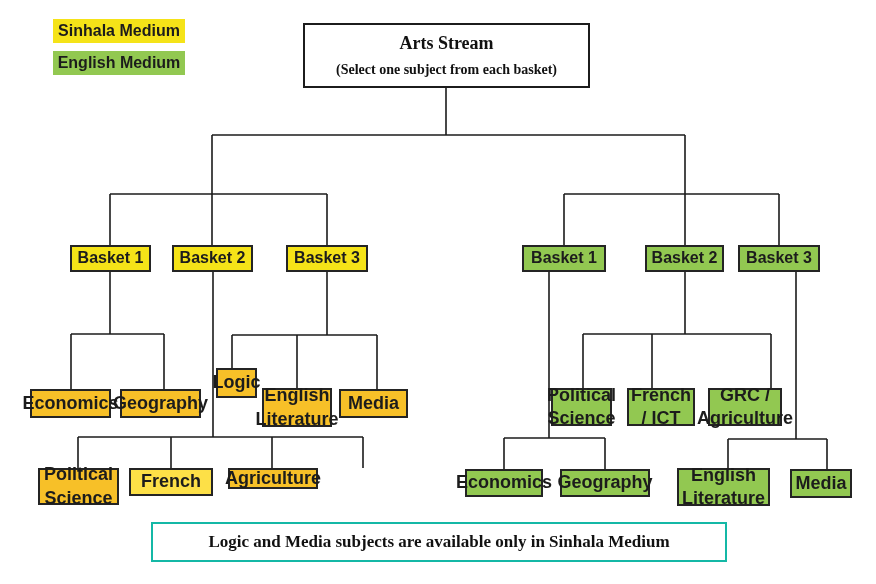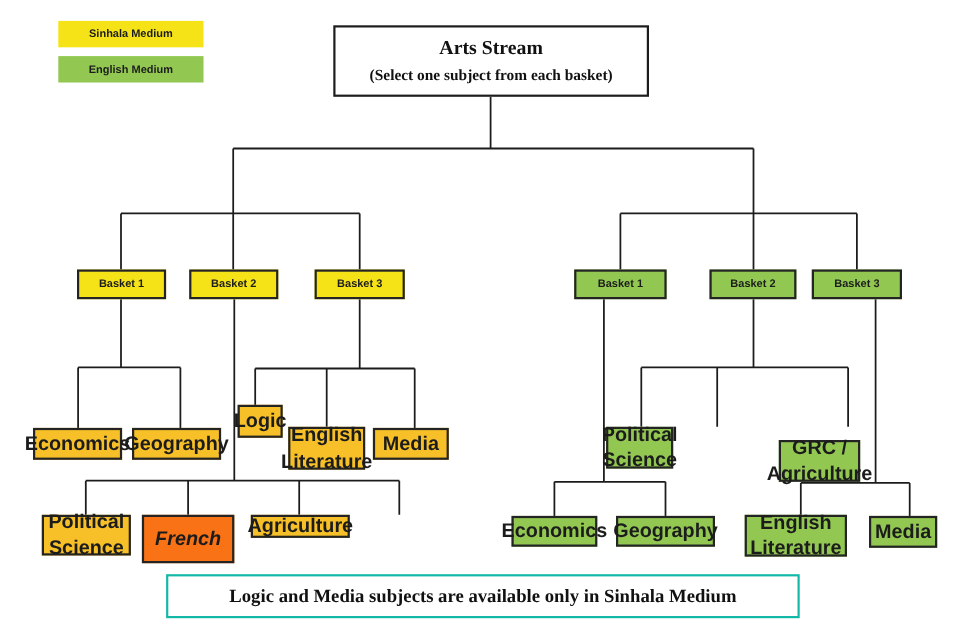--- a/index.html
+++ b/index.html
@@ -7,21 +7,21 @@
     position:relative;width:876px;height:584px;background:#ffffff;
     font-family:"Liberation Sans",sans-serif;overflow:hidden;
   }
   #wires{position:absolute;left:0;top:0;width:876px;height:584px;}
   .box{
     position:absolute;display:flex;align-items:center;justify-content:center;
     text-align:center;font-weight:700;color:#1c1c1c;font-size:18px;
     line-height:1.3;box-sizing:border-box;padding:1px 3px;
   }
   .bordered{border:2px solid #242424;}
-  .chip{font-size:10px;}
+  .chip{font-size:16px;}
   .rootbox{
     position:absolute;background:#fff;border:2px solid #1c1c1c;box-sizing:border-box;
     display:flex;flex-direction:column;align-items:center;justify-content:center;
     font-family:"Liberation Serif",serif;color:#111;
   }
   .rootbox .t1{font-size:18px;font-weight:700;}
   .rootbox .t2{font-size:14px;font-weight:700;margin-top:8px;}
   .banner{
     position:absolute;background:#fff;border:2px solid #14b8a6;box-sizing:border-box;
     display:flex;align-items:center;justify-content:center;
@@ -61,25 +61,26 @@
   <div class="box bordered chip" style="left: 645px; top: 245px; width: 79px; height: 27px; background: rgb(146, 200, 81);">Basket 2</div>
   <div class="box bordered chip" style="left: 738px; top: 245px; width: 82px; height: 27px; background: rgb(146, 200, 81);">Basket 3</div>
 
   <div class="box bordered" style="left: 30px; top: 389px; width: 81px; height: 29px; background: rgb(247, 192, 40);">Economics</div>
   <div class="box bordered" style="left: 120px; top: 389px; width: 81px; height: 29px; background: rgb(247, 192, 40);">Geography</div>
   <div class="box bordered" style="left: 216px; top: 368px; width: 41px; height: 30px; background: rgb(247, 192, 40);">Logic</div>
   <div class="box bordered" style="left: 262px; top: 388px; width: 70px; height: 39px; background: rgb(247, 192, 40);">English Literature</div>
   <div class="box bordered" style="left: 339px; top: 389px; width: 69px; height: 29px; background: rgb(247, 192, 40);">Media</div>
 
   <div class="box bordered" style="left: 38px; top: 468px; width: 81px; height: 37px; background: rgb(247, 192, 40);">Political Science</div>
-  <div class="box bordered" style="left: 129px; top: 468px; width: 84px; height: 44px; background: #f97316; font-style: italic;">French</div>
+  <div class="box bordered" style="left: 129px; top: 468px; width: 84px; height: 28px; background: #fde047;">French</div>
   <div class="box bordered" style="left: 228px; top: 468px; width: 90px; height: 21px; background: rgb(247, 192, 40);">Agriculture</div>
 
   <div class="box bordered" style="left: 551px; top: 388px; width: 61px; height: 38px; background: rgb(146, 200, 81);">Political Science</div>
-  <div class="box bordered" style="left: 708px; top: 388px; width: 74px; height: 38px; background: rgb(146, 200, 81); margin-top: 12px;">GRC / Agriculture</div>
+  <div class="box bordered" style="left: 627px; top: 388px; width: 68px; height: 38px; background: rgb(146, 200, 81);">French / ICT</div>
+  <div class="box bordered" style="left: 708px; top: 388px; width: 74px; height: 38px; background: rgb(146, 200, 81);">GRC / Agriculture</div>
 
   <div class="box bordered" style="left: 465px; top: 469px; width: 78px; height: 28px; background: rgb(146, 200, 81);">Economics</div>
   <div class="box bordered" style="left: 560px; top: 469px; width: 90px; height: 28px; background: rgb(146, 200, 81);">Geography</div>
   <div class="box bordered" style="left: 677px; top: 468px; width: 93px; height: 38px; background: rgb(146, 200, 81);">English Literature</div>
   <div class="box bordered" style="left: 790px; top: 469px; width: 62px; height: 29px; background: rgb(146, 200, 81);">Media</div>
 
   <div class="banner" style="left:151px;top:522px;width:576px;height:40px;">Logic and Media subjects are available only in Sinhala Medium</div>
 
 </div>
 

